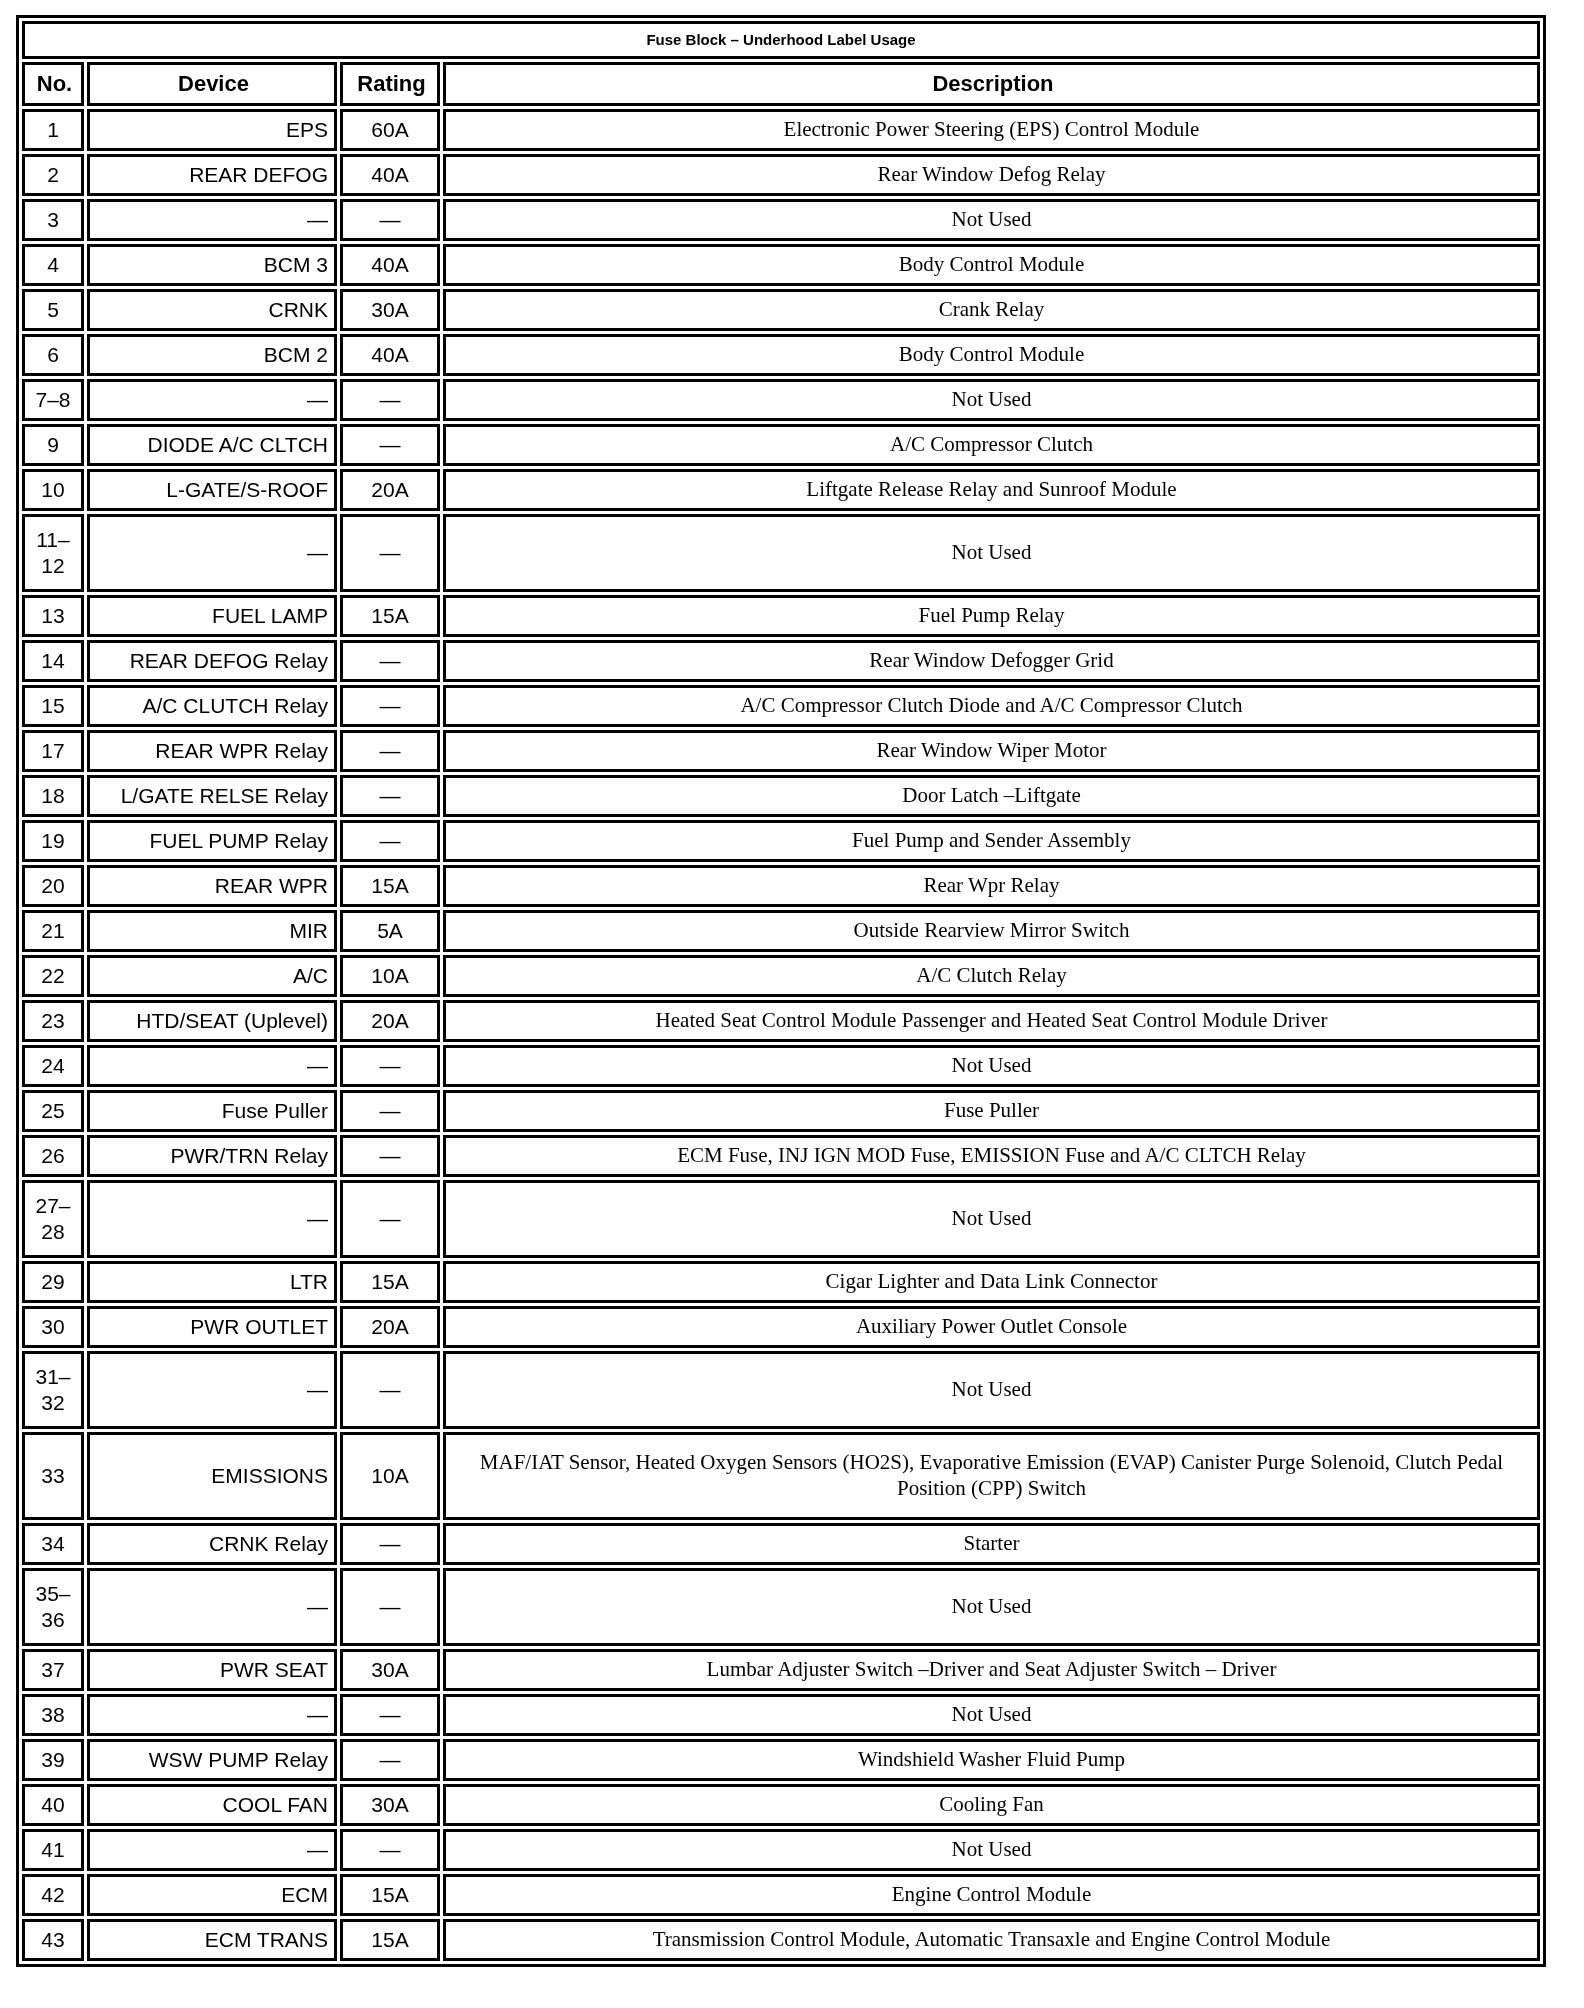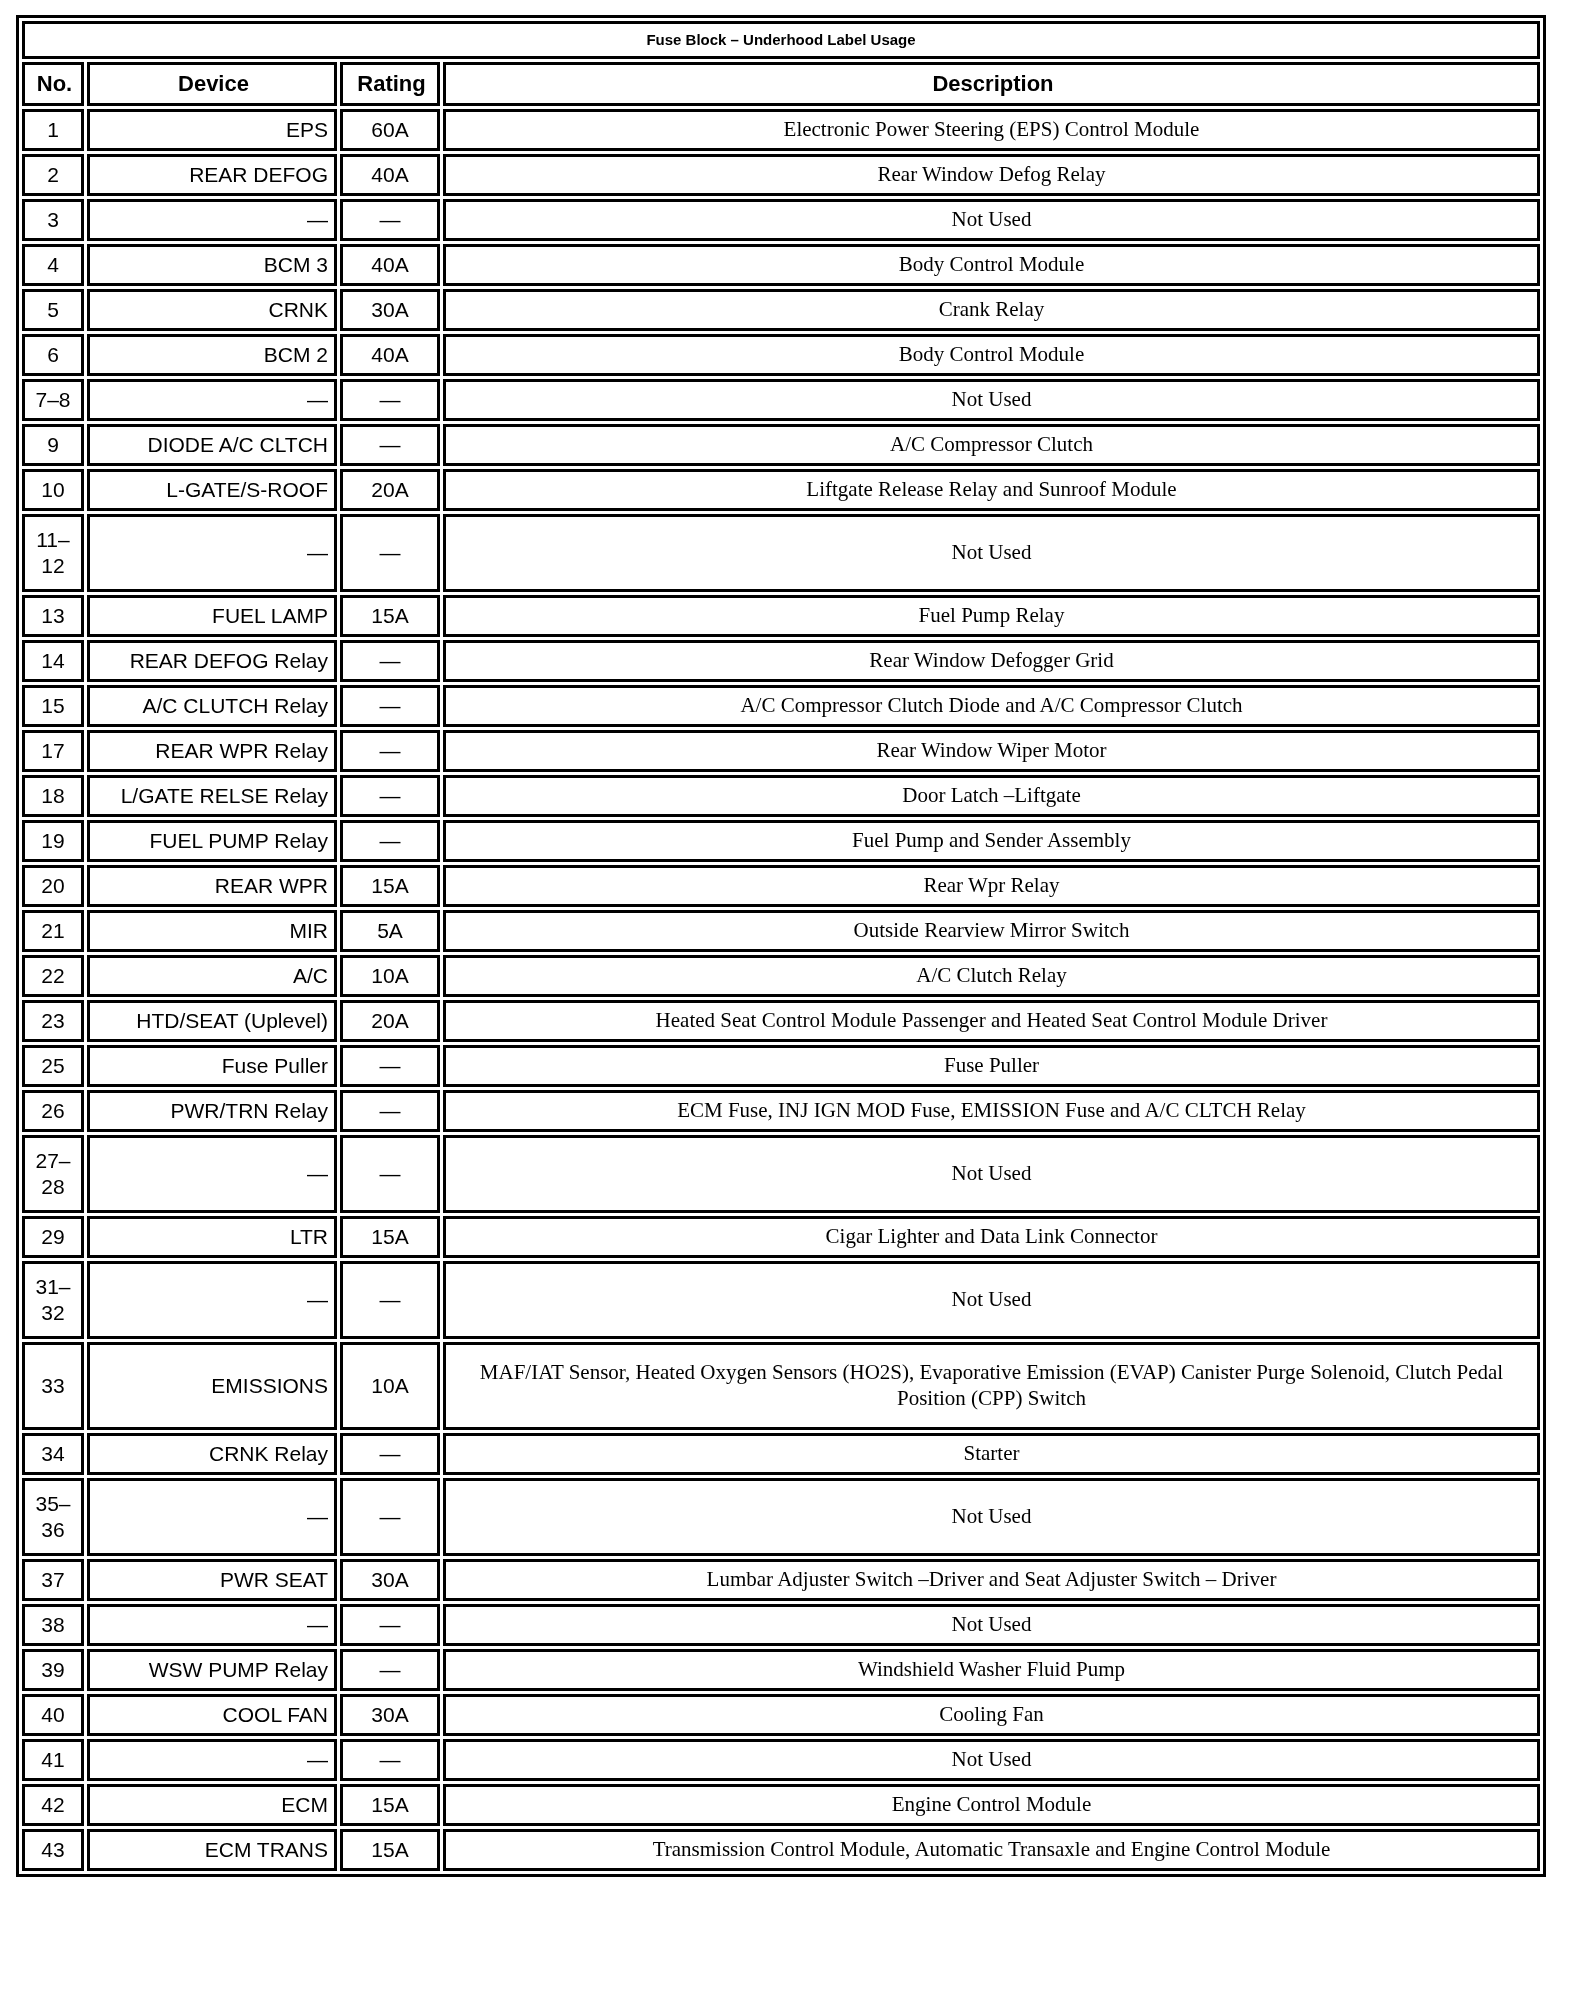--- a/index.html
+++ b/index.html
@@ -157,20 +157,26 @@
           <td class="cell-rating">10A</td>
           <td class="cell-description">A/C Clutch Relay</td>
         </tr>
         <tr class="body-row">
           <td class="cell-no">23</td>
           <td class="cell-device">HTD/SEAT (Uplevel)</td>
           <td class="cell-rating">20A</td>
           <td class="cell-description">Heated Seat Control Module Passenger and Heated Seat Control Module Driver</td>
         </tr>
         <tr class="body-row">
+          <td class="cell-no">24</td>
+          <td class="cell-device">—</td>
+          <td class="cell-rating">—</td>
+          <td class="cell-description">Not Used</td>
+        </tr>
+        <tr class="body-row">
           <td class="cell-no">25</td>
           <td class="cell-device">Fuse Puller</td>
           <td class="cell-rating">—</td>
           <td class="cell-description">Fuse Puller</td>
         </tr>
         <tr class="body-row">
           <td class="cell-no">26</td>
           <td class="cell-device">PWR/TRN Relay</td>
           <td class="cell-rating">—</td>
           <td class="cell-description">ECM Fuse, INJ IGN MOD Fuse, EMISSION Fuse and A/C CLTCH Relay</td>
@@ -179,20 +185,26 @@
           <td class="cell-no">27–<br>28</td>
           <td class="cell-device">—</td>
           <td class="cell-rating">—</td>
           <td class="cell-description">Not Used</td>
         </tr>
         <tr class="body-row">
           <td class="cell-no">29</td>
           <td class="cell-device">LTR</td>
           <td class="cell-rating">15A</td>
           <td class="cell-description">Cigar Lighter and Data Link Connector</td>
+        </tr>
+        <tr class="body-row">
+          <td class="cell-no">30</td>
+          <td class="cell-device">PWR OUTLET</td>
+          <td class="cell-rating">20A</td>
+          <td class="cell-description">Auxiliary Power Outlet Console</td>
         </tr>
         <tr class="body-row tall1">
           <td class="cell-no">31–<br>32</td>
           <td class="cell-device">—</td>
           <td class="cell-rating">—</td>
           <td class="cell-description">Not Used</td>
         </tr>
         <tr class="body-row tall2">
           <td class="cell-no">33</td>
           <td class="cell-device">EMISSIONS</td>

